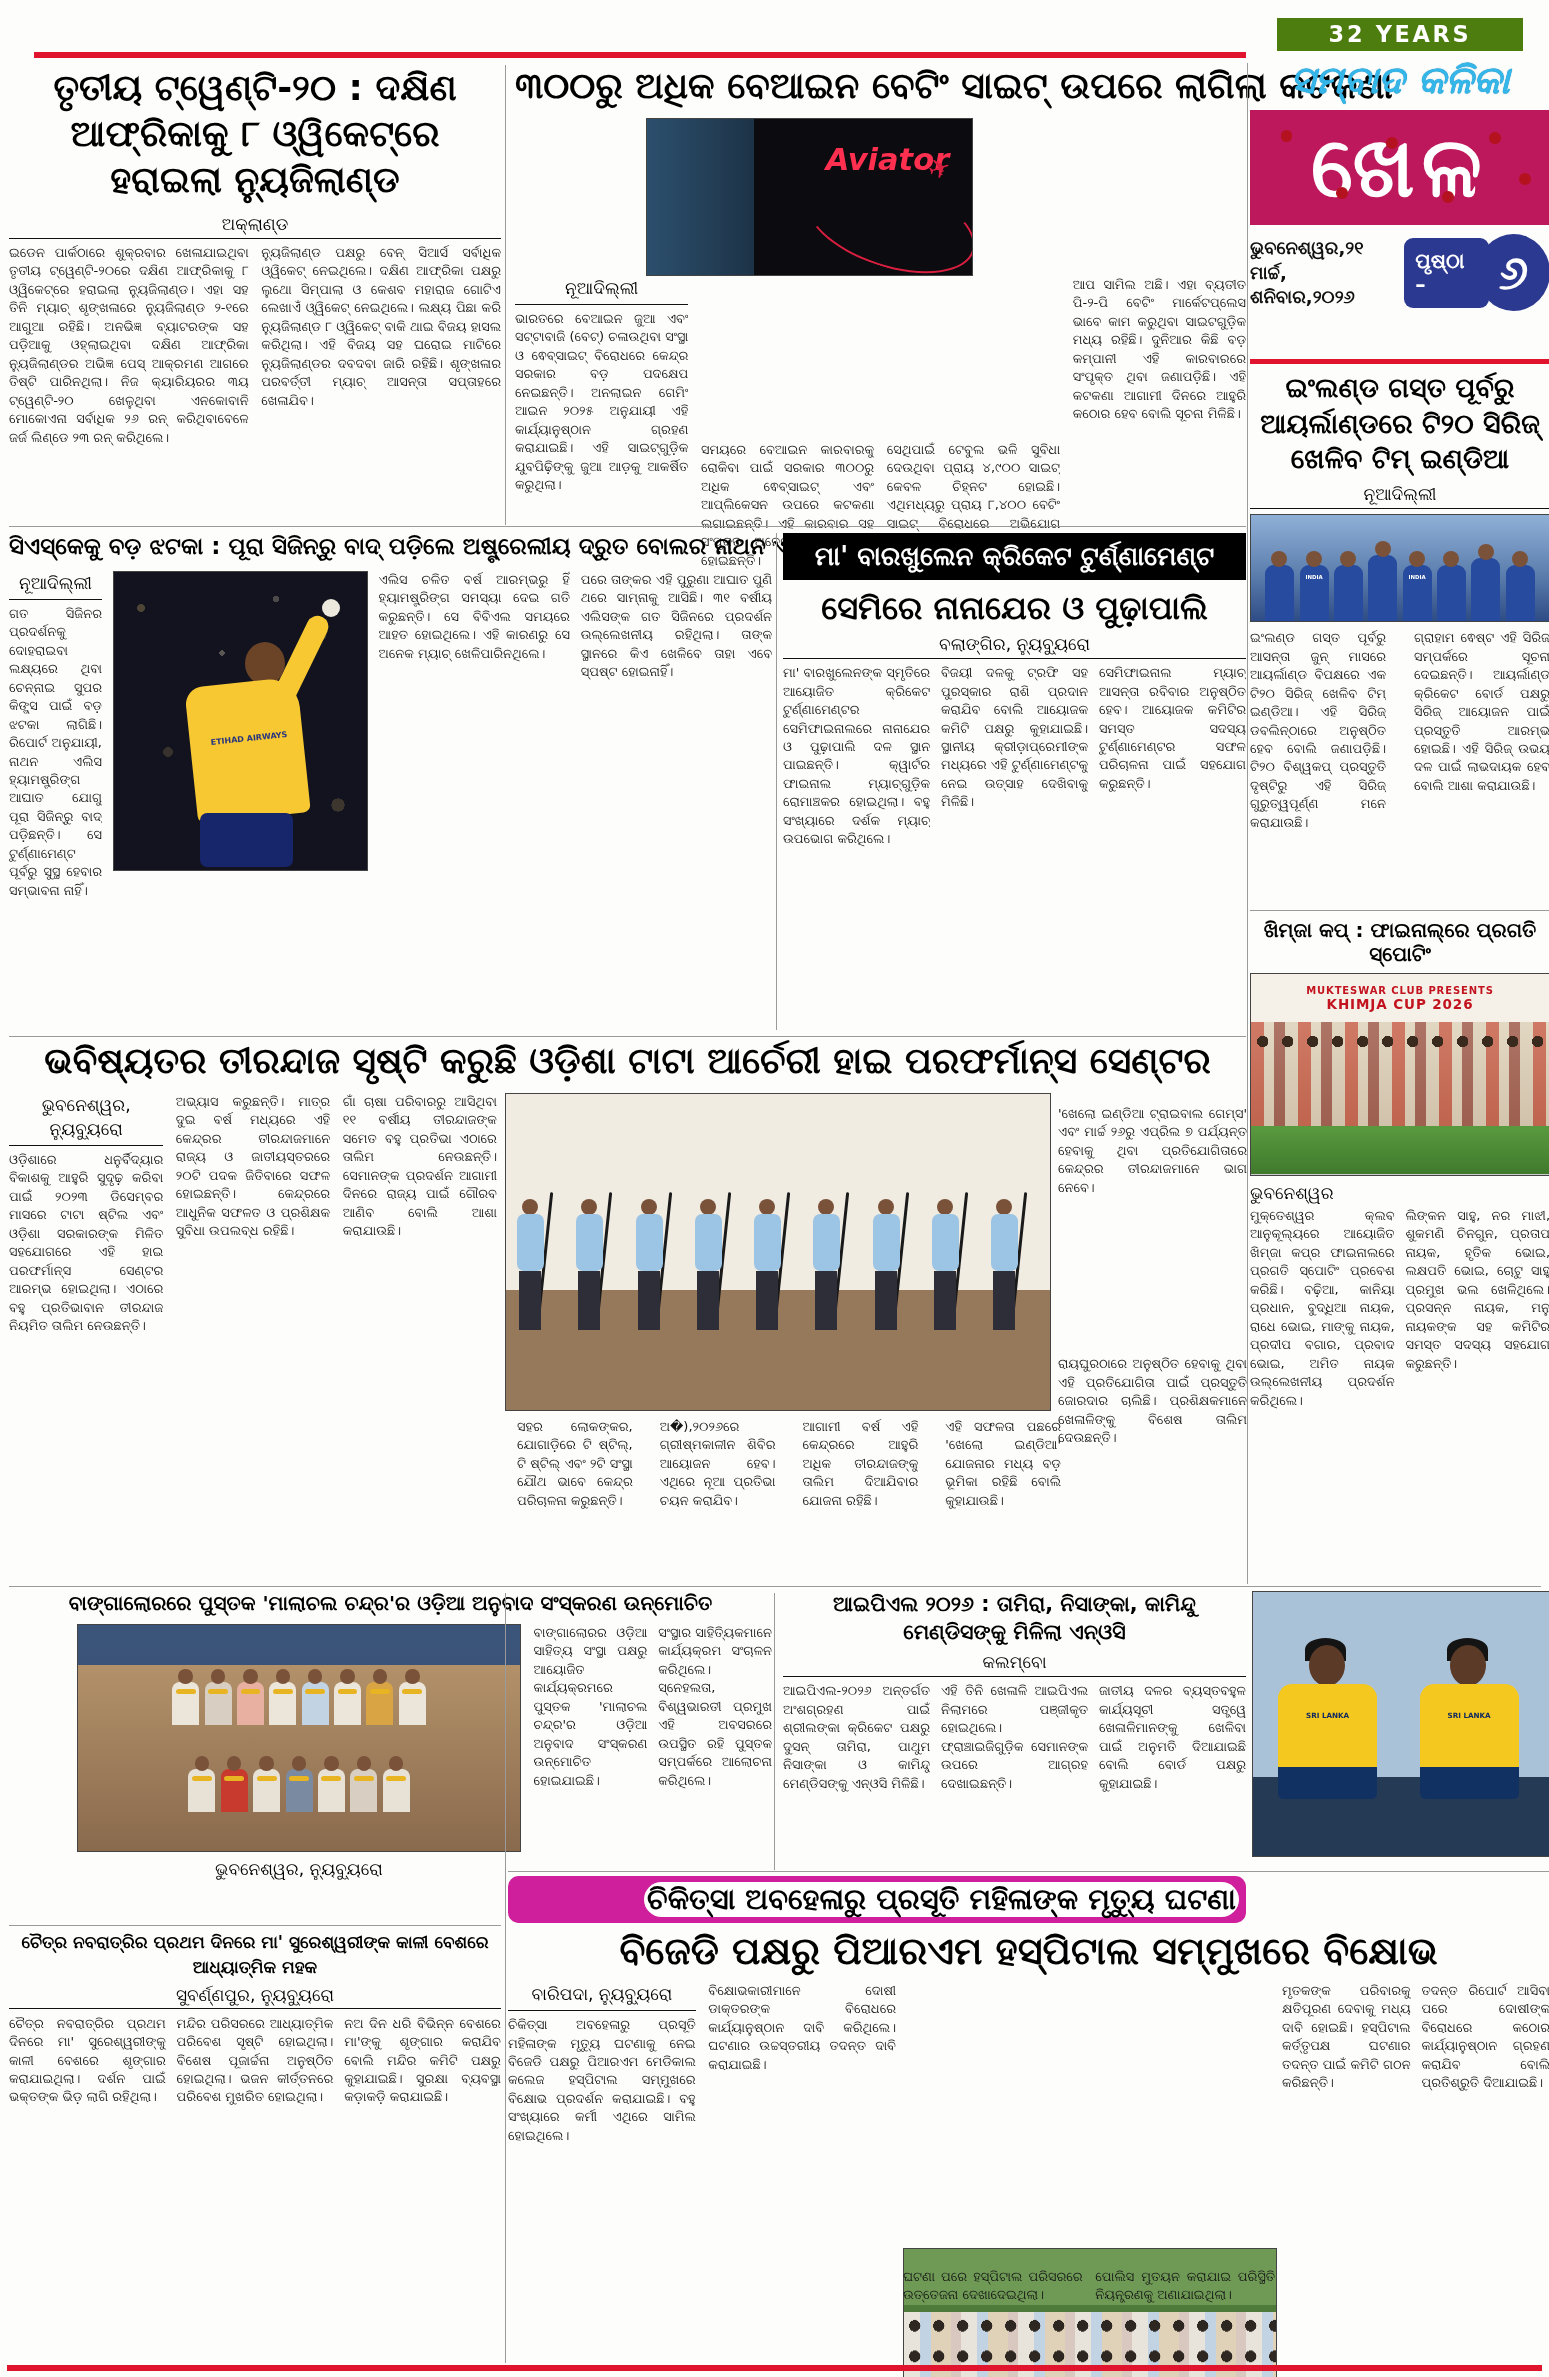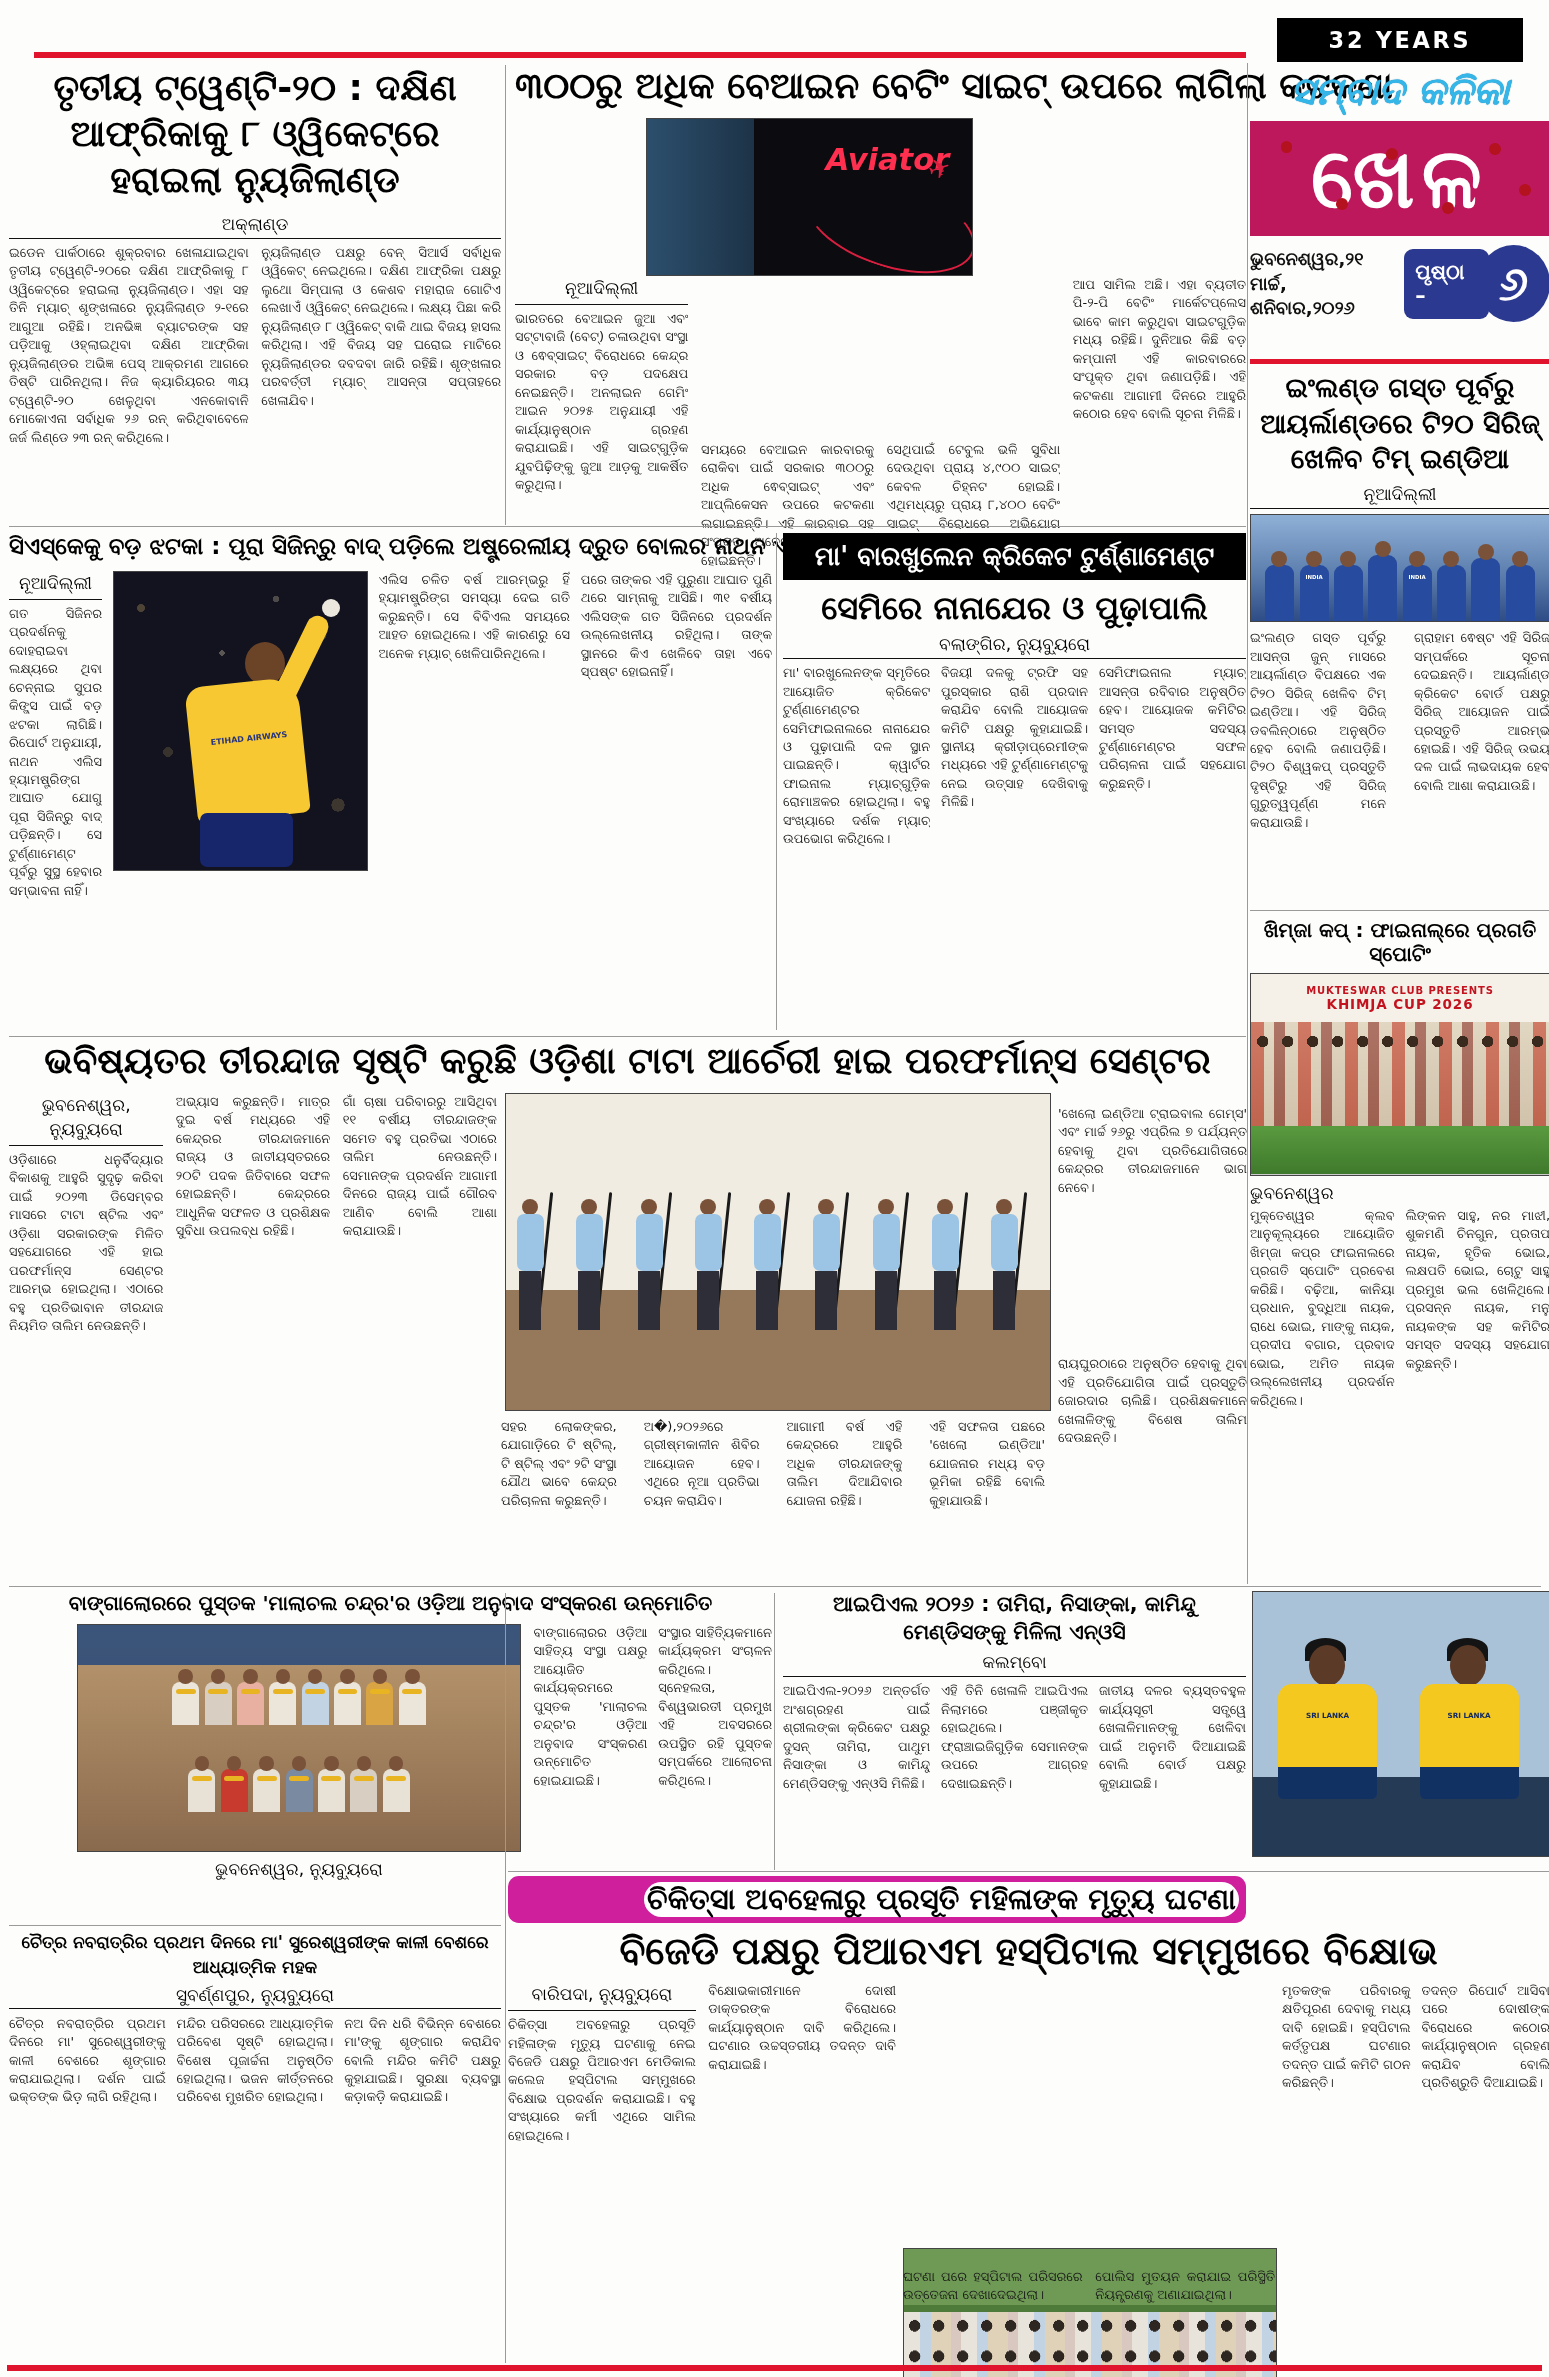--- a/index.html
+++ b/index.html
@@ -10,21 +10,21 @@
   .vline{position:absolute;width:0.9px;background:#9a9a9a;}
   .hline{position:absolute;height:0.9px;background:#9a9a9a;}
   .headline{font-weight:800;color:#000;}
   .center{text-align:center;}
   .dl{font-weight:400;font-size:17px;text-align:center;color:#000;}
   .dl-u{border-bottom:1.3px solid #111;padding-bottom:3.6px;margin-bottom:5.4px;}
   .cols{display:flex;gap:12.6px;}
   .col{flex:1;font-size:13px;line-height:1.42;text-align:justify;overflow:hidden;color:#151515;}
   .ph{position:relative;overflow:hidden;border:0.9px solid #444;background:#ccc;}
   
-  .ribbon{margin:12.6px 27px 0;height:44px;background:#000000;position:relative;display:flex;align-items:center;justify-content:center;
+  .ribbon{margin:12.6px 27px 0;height:33px;background:#4d7c0f;position:relative;display:flex;align-items:center;justify-content:center;
           color:#fff;font-weight:800;font-size:22.4px;letter-spacing:2.7px;}
   .ribbon:before,.ribbon:after{content:'';position:absolute;top:9px;width:38px;height:40px;background:#b5121f;z-index:-1;}
   .ribbon:before{left:-25px;transform:skewY(-14deg);}
   .ribbon:after{right:-25px;transform:skewY(14deg);}
   .logo{text-align:center;font-size:38px;font-weight:800;font-style:italic;color:#35b6e8;margin-top:7.2px;
         text-shadow:0 0 0.9px #0a7ab1;}
   .kbox{margin-top:7.2px;height:115px;background:#be185d;display:flex;align-items:center;justify-content:center;position:relative;}
   .kword{color:#fff;font-size:83px;font-weight:800;letter-spacing:7.2px;}
   .kdot{position:absolute;width:11.7px;height:11.7px;border-radius:50%;background:#b5121f;}
   .mastfoot{display:flex;align-items:center;justify-content:space-between;margin-top:9px;}
@@ -306,21 +306,21 @@
             <i class="a-torso"></i>
             <i class="a-pants"></i>
           </div>
         <div class="archer" style="left:481px;">
             <i class="a-bow"></i>
             <i class="a-head"></i>
             <i class="a-torso"></i>
             <i class="a-pants"></i>
           </div>
       </div>
-      <div class="abs" style="left:492px;top:325px;width:544px;height:167px;display:flex;gap:27px;">
+      <div class="abs" style="left:508px;top:325px;width:544px;height:167px;display:flex;gap:27px;">
         <div class="col">ସହର ଲୋକଙ୍କର, ଯୋଗାଡ଼ିରେ ଟି ଷ୍ଟିଲ୍, ଟି ଷ୍ଟିଲ୍ ଏବଂ ୨ଟି ସଂସ୍ଥା ଯୌଥ ଭାବେ କେନ୍ଦ୍ର ପରିଚାଳନା କରୁଛନ୍ତି।</div>
         <div class="col">ଅ�),୨୦୨୬ରେ ଗ୍ରୀଷ୍ମକାଳୀନ ଶିବିର ଆୟୋଜନ ହେବ। ଏଥିରେ ନୂଆ ପ୍ରତିଭା ଚୟନ କରାଯିବ।</div>
         <div class="col">ଆଗାମୀ ବର୍ଷ ଏହି କେନ୍ଦ୍ରରେ ଆହୁରି ଅଧିକ ତୀରନ୍ଦାଜଙ୍କୁ ତାଲିମ ଦିଆଯିବାର ଯୋଜନା ରହିଛି।</div>
         <div class="col">ଏହି ସଫଳତା ପଛରେ 'ଖେଲୋ ଇଣ୍ଡିଆ' ଯୋଜନାର ମଧ୍ୟ ବଡ଼ ଭୂମିକା ରହିଛି ବୋଲି କୁହାଯାଉଛି।</div>
       </div>
       <div class="abs" style="left:1049px;top:12px;width:189px;height:492px;display:flex;gap:9px;flex-direction:column;">
         <div class="col">'ଖେଲୋ ଇଣ୍ଡିଆ ଟ୍ରାଇବାଲ ଗେମ୍ସ' ଏବଂ ମାର୍ଚ୍ଚ ୨୬ରୁ ଏପ୍ରିଲ ୭ ପର୍ଯ୍ୟନ୍ତ ହେବାକୁ ଥିବା ପ୍ରତିଯୋଗିତାରେ କେନ୍ଦ୍ରର ତୀରନ୍ଦାଜମାନେ ଭାଗ ନେବେ।</div>
         <div class="col">ରାୟଘୁରଠାରେ ଅନୁଷ୍ଠିତ ହେବାକୁ ଥିବା ଏହି ପ୍ରତିଯୋଗିତା ପାଇଁ ପ୍ରସ୍ତୁତି ଜୋରଦାର ଚାଲିଛି। ପ୍ରଶିକ୍ଷକମାନେ ଖେଳାଳିଙ୍କୁ ବିଶେଷ ତାଲିମ ଦେଉଛନ୍ତି।</div>
       </div>
     </div>

